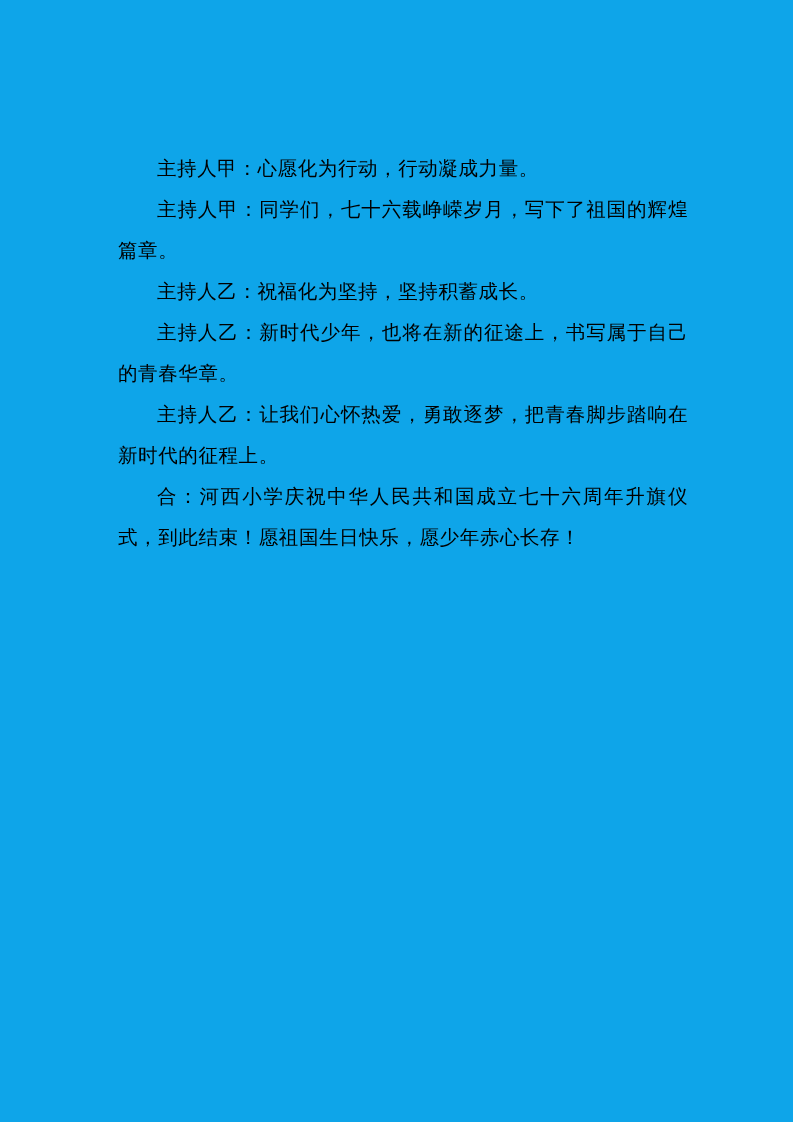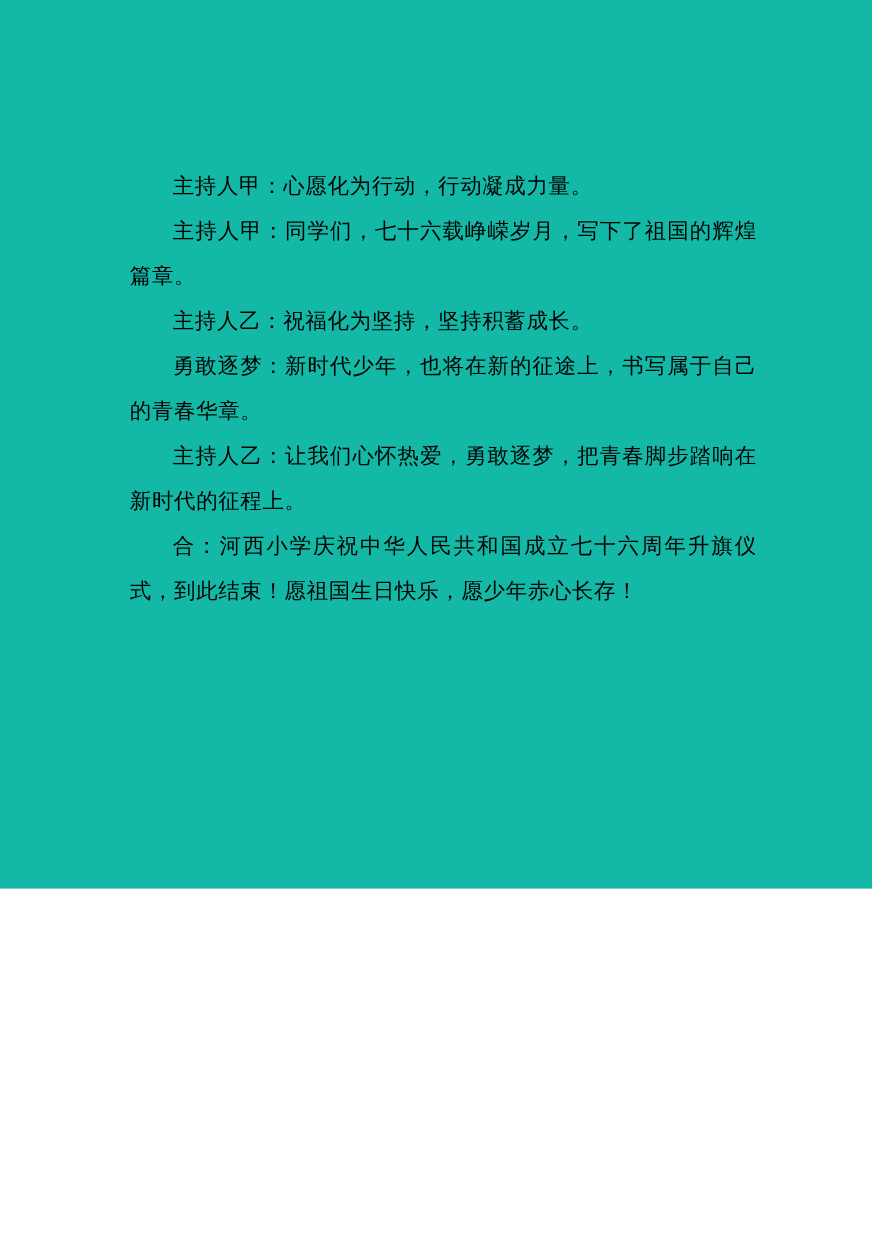--- a/index.html
+++ b/index.html
@@ -6,22 +6,22 @@
     margin: 0;
     padding: 0;
     background: #ffffff;
   }
   body {
     font-family: "DejaVu Serif", serif;
   }
   .page {
     position: relative;
     width: 793px;
-    height: 808px;
-    background: #14b8a6;
+    height: 1122px;
+    background: #0ea5e9;
     overflow: hidden;
     box-sizing: border-box;
   }
   .doc-body {
     position: absolute;
     left: 118px;
     top: 148px;
     width: 570px;
   }
   .para {
@@ -39,17 +39,17 @@
   }
 </style>
 </head>
 <body>
 
 <div class="page">
   <div class="doc-body">
     <p class="para">主持人甲：心愿化为行动，行动凝成力量。</p>
     <p class="para">主持人甲：同学们，七十六载峥嵘岁月，写下了祖国的辉煌篇章。</p>
     <p class="para">主持人乙：祝福化为坚持，坚持积蓄成长。</p>
-    <p class="para">勇敢逐梦：新时代少年，也将在新的征途上，书写属于自己的青春华章。</p>
+    <p class="para">主持人乙：新时代少年，也将在新的征途上，书写属于自己的青春华章。</p>
     <p class="para">主持人乙：让我们心怀热爱，勇敢逐梦，把青春脚步踏响在新时代的征程上。</p>
     <p class="para">合：河西小学庆祝中华人民共和国成立七十六周年升旗仪式，到此结束！愿祖国生日快乐，愿少年赤心长存！</p>
   </div>
 </div>
 
 </body></html>

